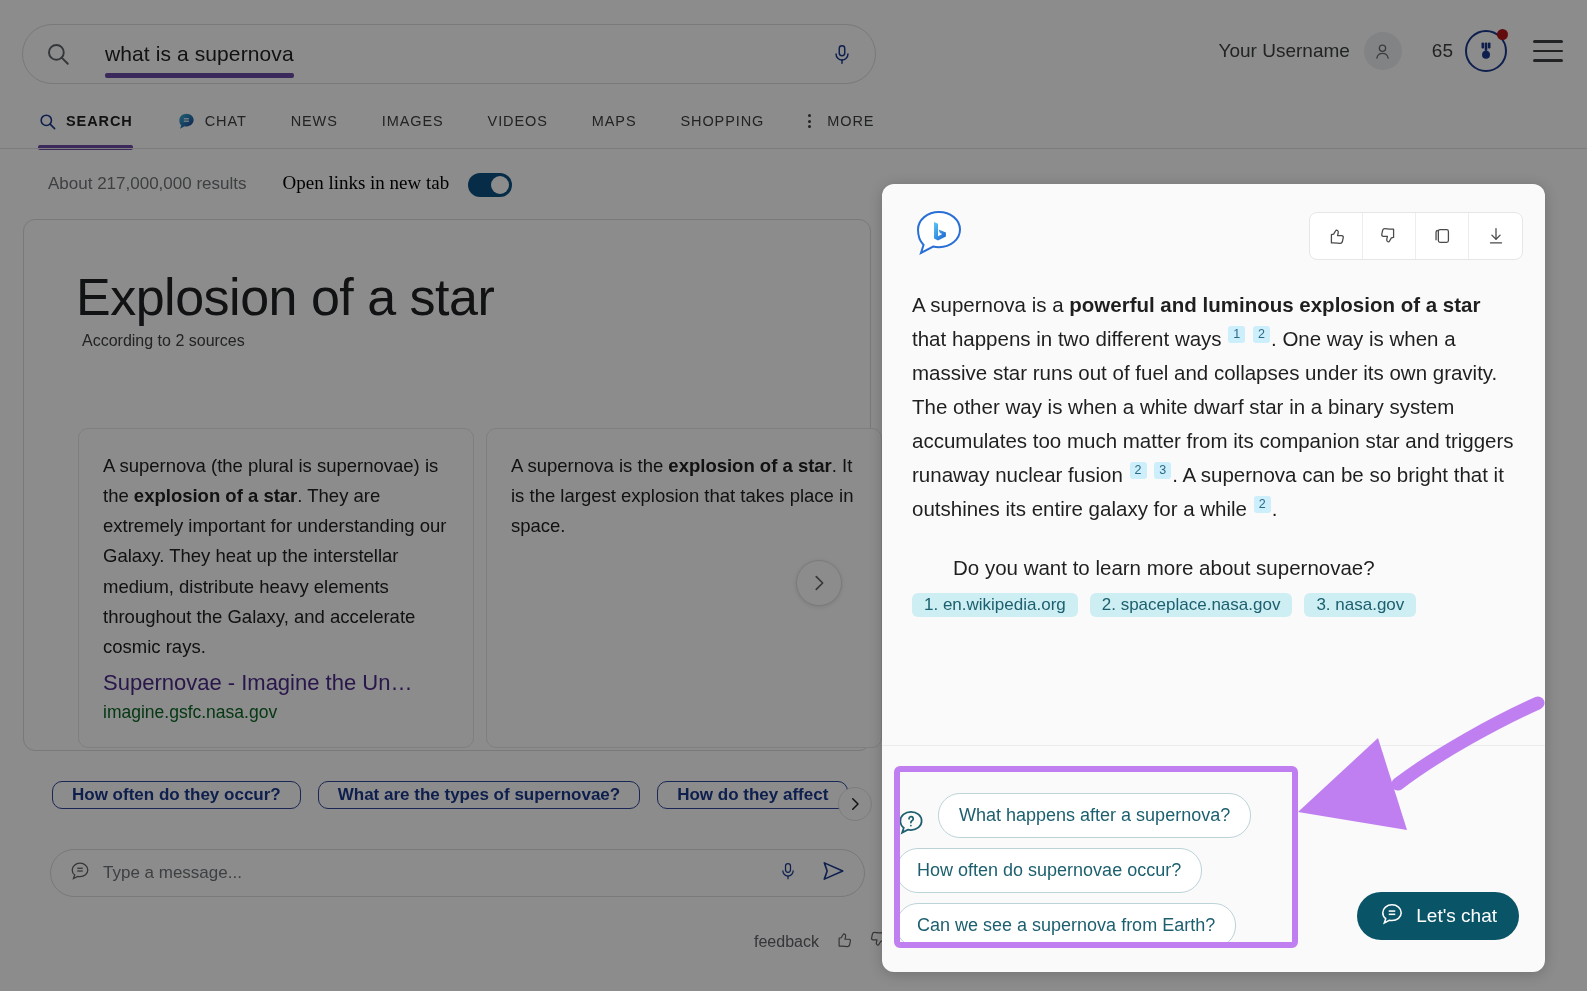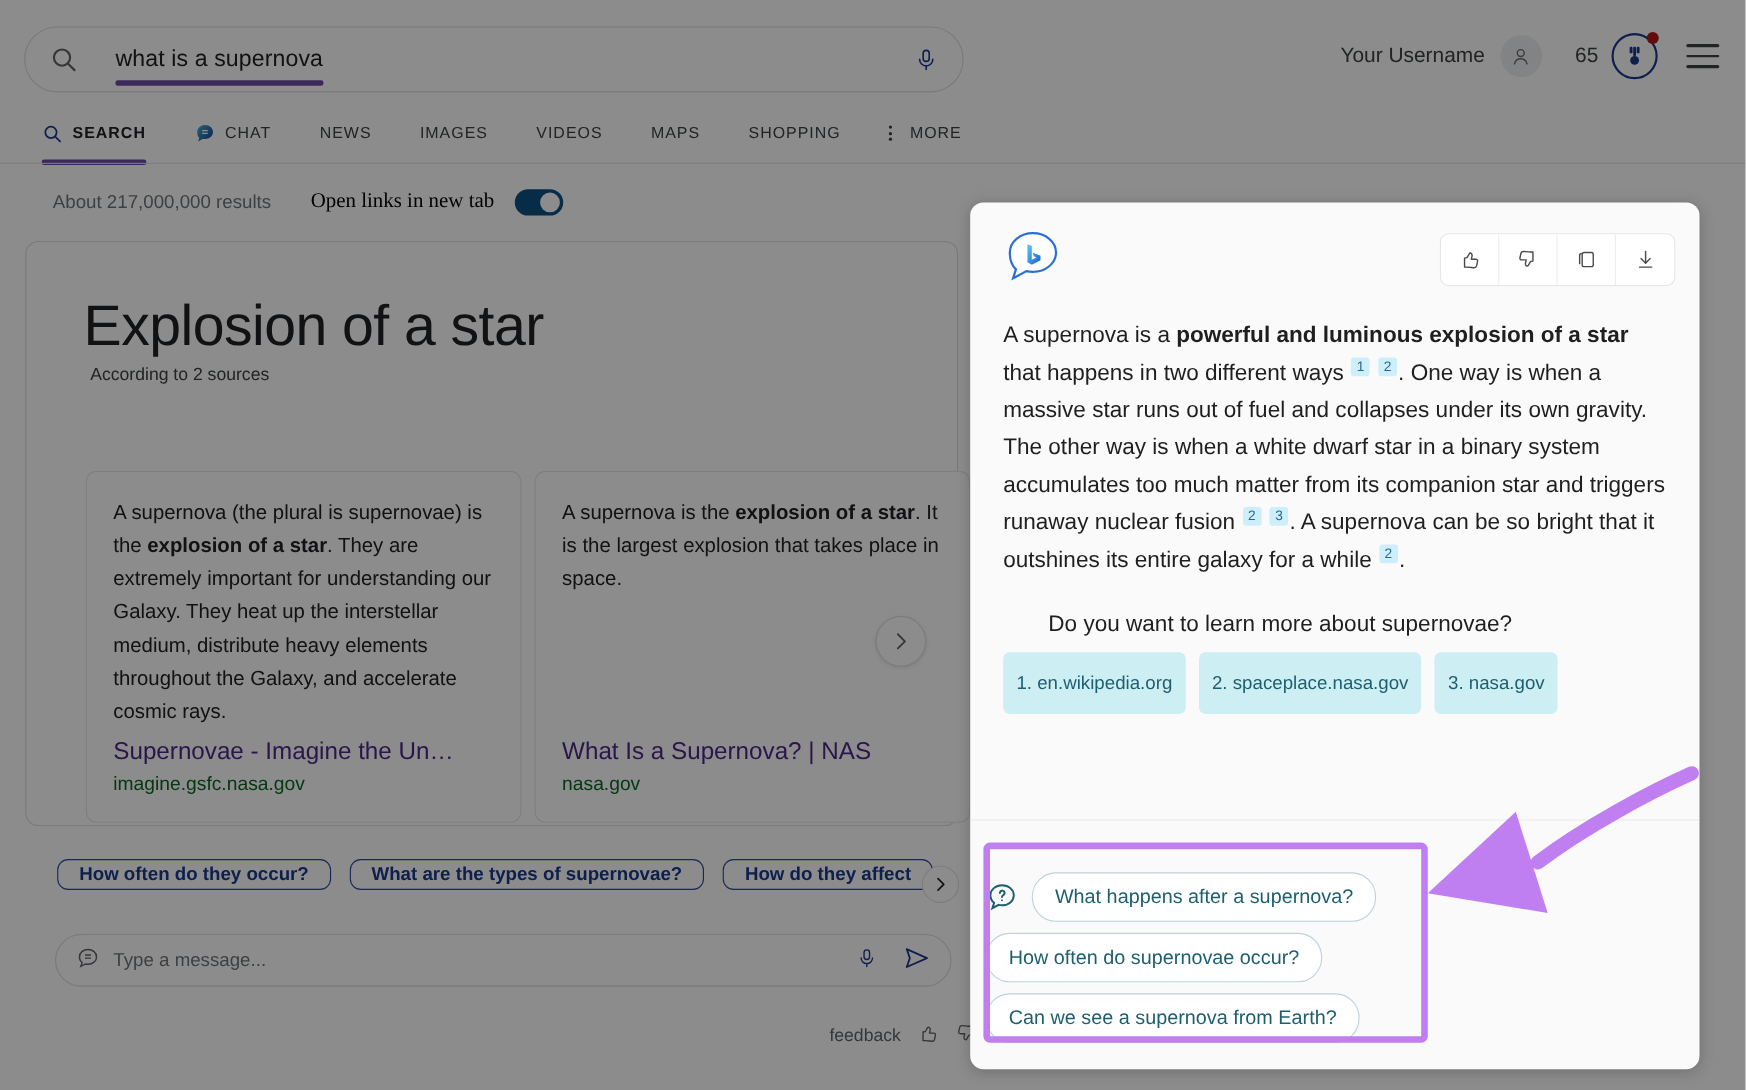--- a/index.html
+++ b/index.html
@@ -105,26 +105,26 @@
   .act-btn:last-child { border-right:none; }
 
   .chat-body { position:absolute; left:0; right:0; top:104px; bottom:110px; padding:0 30px; }
   .chat-para { font-size:20.5px; line-height:1.66; color:#1f1f1f; }
   .chat-para b { font-weight:bold; }
   .cite { display:inline-block; background:#cdeefb; color:#2b6a86; font-size:12.5px; line-height:17px;
           min-width:17px; height:17px; text-align:center; border-radius:3px; vertical-align:super; padding:0 3px; margin:0 1px; }
   .chat-q { font-size:20.5px; color:#1f1f1f; margin-top:30px;margin-left:41px; }
   .learn-label { font-size:17px; font-weight:bold; color:#1f1f1f; margin-top:34px; }
   .learn-chips { display:flex; gap:12px; margin-top:13px; }
-  .learn-chip { background:#cdeef2; color:#1c5f6e; font-size:17px; padding:18px 12px; border-radius:6px; white-space:nowrap; }
+  .learn-chip { background:#cdeef2; color:#1c5f6e; font-size:17px; padding:2px 12px; border-radius:6px; white-space:nowrap; }
 
   
   .sugg-divider { position:absolute; left:0; right:0; bottom:226px; height:1px; background:#ececec; }
   .sugg-area { position:absolute; left:14px; bottom:14px; width:415px; }
-  .sugg-row { display:flex; align-items:center; gap:12px; margin-bottom:10px; }
+  .sugg-row { display:flex; align-items:flex-end; gap:12px; margin-bottom:10px; }
   .sugg-q-icon { width:30px; height:30px; flex:0 0 30px; color:#1c5f6e; }
   .sugg-btn { border:1px solid #bcd3d8; border-radius:22px; background:#fff; color:#1c5f6e;
               font-size:18px; padding:11px 20px; white-space:nowrap; }
   .lets-chat { position:absolute; right:26px; bottom:32px; height:48px; border-radius:24px; background:#0a5468;
                color:#fff; display:flex; align-items:center; gap:11px; padding:0 22px; font-size:19px; }
 
   
   .annot { position:absolute; z-index:70; pointer-events:none; }
   .annot-box { left:894px; top:766px; width:404px; height:182px; border:6px solid #c07ff0; border-radius:6px; }
   .annot-arrow { left:1280px; top:690px; width:270px; height:160px; }
@@ -251,24 +251,20 @@
       <div class="src-cards">
         <div class="src-card">
           <div class="src-text"><span>A supernova (the plural is supernovae) is the </span><b>explosion of a star</b><span>. They are extremely important for understanding our Galaxy. They heat up the interstellar medium, distribute heavy elements throughout the Galaxy, and accelerate cosmic rays.</span></div>
           <div class="src-foot">
             <div class="src-title">Supernovae - Imagine the Un…</div>
             <div class="src-url">imagine.gsfc.nasa.gov</div>
           </div>
         </div>
         <div class="src-card">
           <div class="src-text"><span>A supernova is the </span><b>explosion of a star</b><span>. It is the largest explosion that takes place in space.</span></div>
-          <div class="src-foot">
-            <div class="src-title">What Is a Supernova? | NAS</div>
-            <div class="src-url">nasa.gov</div>
-          </div>
         </div>
       </div>
 
       <div class="carousel-next">
         <svg viewBox="0 0 24 24" width="22" height="22" fill="none" stroke="currentColor" stroke-width="1.8">
           <polyline points="9,5 16,12 9,19" stroke-linecap="round" stroke-linejoin="round"></polyline>
         </svg>
       </div>
     </div>
 
@@ -392,20 +388,30 @@
         <button class="sugg-btn">What happens after a supernova?</button>
       </div>
       <div class="sugg-row">
         <button class="sugg-btn">How often do supernovae occur?</button>
       </div>
       <div class="sugg-row">
         <button class="sugg-btn">Can we see a supernova from Earth?</button>
       </div>
     </div>
 
+    <div class="lets-chat">
+      <span>
+        <svg viewBox="0 0 24 24" width="26" height="26" fill="none" stroke="#fff" stroke-width="1.4">
+          <path d="M12 3.5c4.7 0 8.5 3.2 8.5 7.3s-3.8 7.3-8.5 7.3c-.9 0-1.7-.1-2.5-.3l-4.6 2.4 1.3-3.9C4.5 15 3.5 13 3.5 10.8 3.5 6.7 7.3 3.5 12 3.5z"></path>
+          <line x1="9" y1="9.3" x2="15" y2="9.3"></line>
+            <line x1="9" y1="12.3" x2="15" y2="12.3"></line>
+        </svg>
+      </span>
+      <span>Let's chat</span>
+    </div>
   </div>
 
   <div class="annot annot-box"></div>
   <svg class="annot annot-arrow" viewBox="0 0 270 160">
     <path d="M258 13 C 220 30, 160 62, 118 94" stroke="#c07ff0" stroke-width="13" fill="none" stroke-linecap="round"></path>
     <path d="M98 48 L 127 140 L 18 122 Z" fill="#c07ff0"></path>
   </svg>
 
 </div>
 

